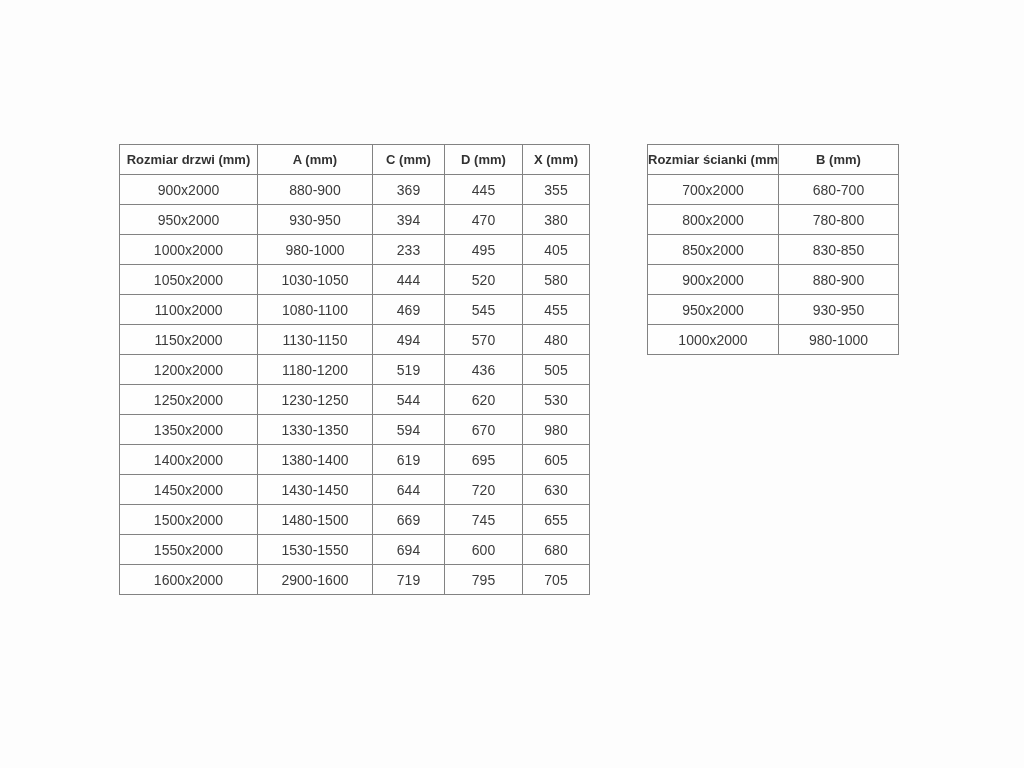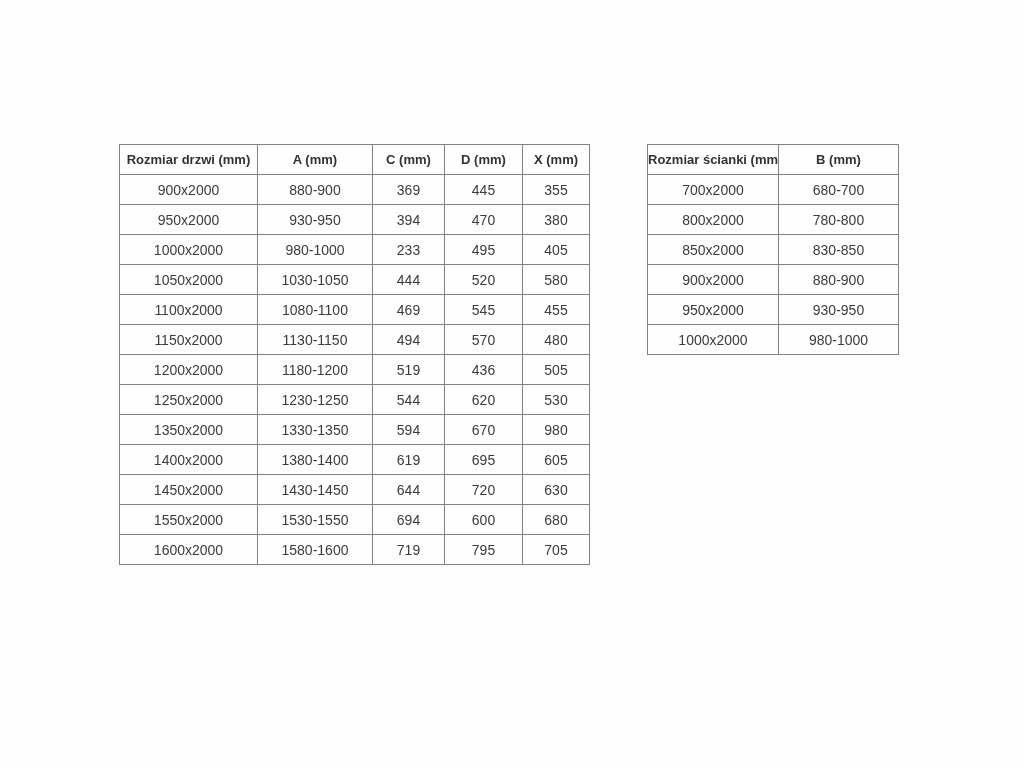--- a/index.html
+++ b/index.html
@@ -144,29 +144,36 @@
           <td>605</td>
         </tr>
         <tr>
           <td>1450x2000</td>
           <td>1430-1450</td>
           <td>644</td>
           <td>720</td>
           <td>630</td>
         </tr>
         <tr>
+          <td>1500x2000</td>
+          <td>1480-1500</td>
+          <td>669</td>
+          <td>745</td>
+          <td>655</td>
+        </tr>
+        <tr>
           <td>1550x2000</td>
           <td>1530-1550</td>
           <td>694</td>
           <td>600</td>
           <td>680</td>
         </tr>
         <tr>
           <td>1600x2000</td>
-          <td>1580-1600</td>
+          <td>2900-1600</td>
           <td>719</td>
           <td>795</td>
           <td>705</td>
         </tr>
       </tbody>
     </table>
   <table class="spec" id="wall-table">
       <colgroup>
         <col style="width: 131px;">
         <col style="width: 120px;">

